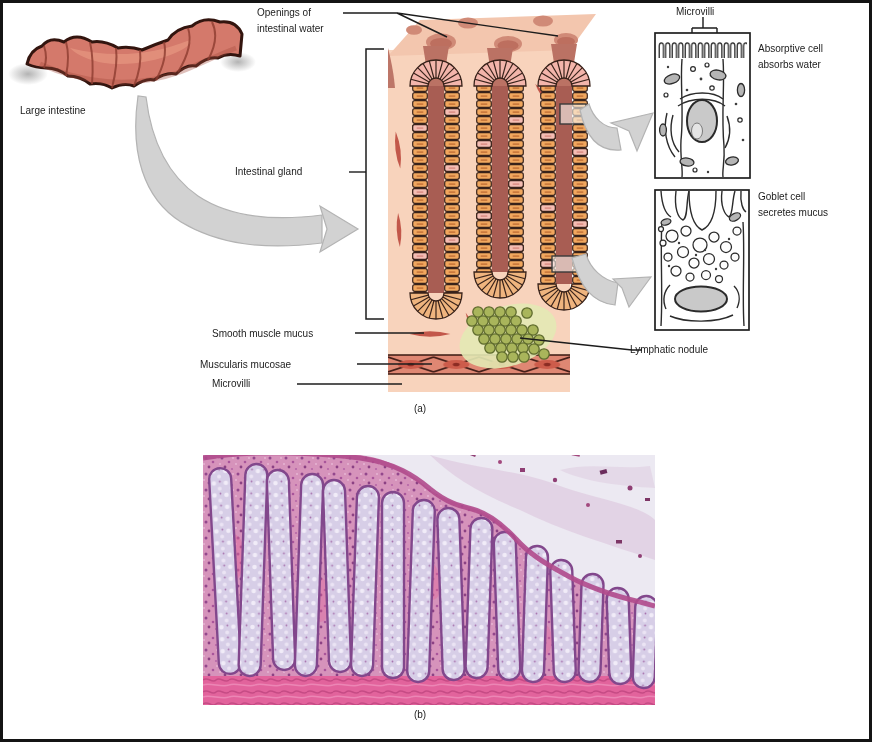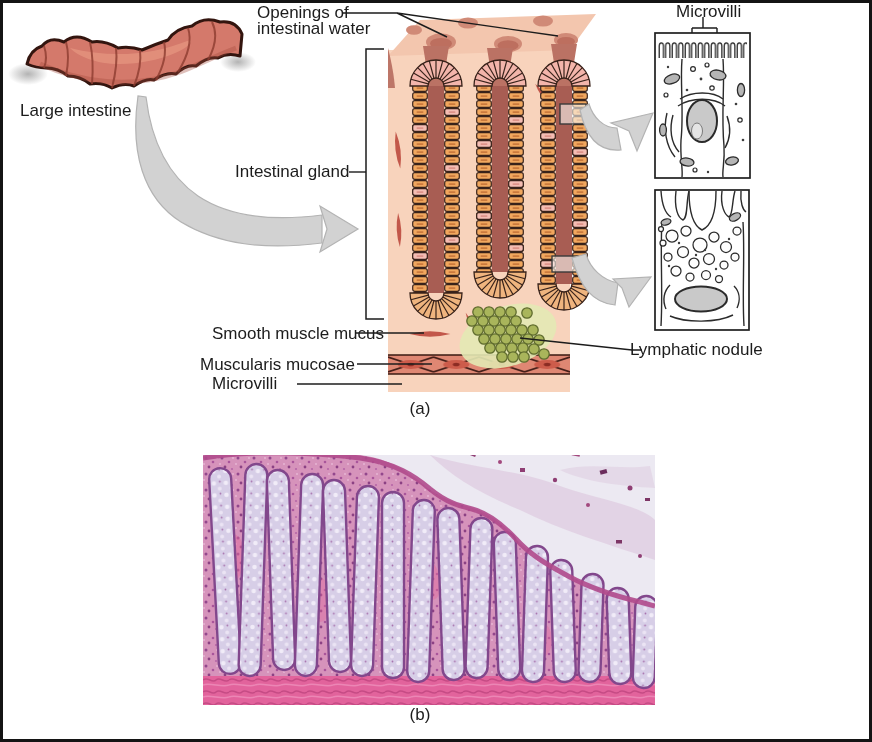--- a/index.html
+++ b/index.html
@@ -1,20 +1,20 @@
 <!DOCTYPE html>
 <html><head>
 <meta charset="utf-8">
 <style>
   html,body{margin:0;padding:0;background:#ffffff;}
   .page{position:relative;width:872px;height:742px;background:#ffffff;overflow:hidden;
         font-family:"Liberation Sans",sans-serif;color:#1c1c1c;}
   .art{position:absolute;left:0;top:0;}
-  .lbl{position:absolute;font-size:17px;line-height:16px;white-space:nowrap;color:#1c1c1c;}
-  .lbl.right{text-align:center;}
+  .lbl{position:absolute;font-size:10px;line-height:16px;white-space:nowrap;color:#1c1c1c;}
+  .lbl.right{text-align:left;}
   .lbl.center{text-align:center;}
   
   .ln{stroke:#1c1c1c;stroke-width:1.4;fill:none;}
   .nod{fill:#a9b55b;stroke:#5f6b2e;stroke-width:1.3;}
   .bx{fill:#ffffff;stroke:#1f1f1f;stroke-width:1.7;}
   .c1{stroke:#2b2b2b;fill:none;stroke-width:1.4;}
   .mi{fill:#b5b5b5;stroke:#2b2b2b;stroke-width:1.3;}
   .ves{fill:#ffffff;stroke:#2b2b2b;stroke-width:1.2;}
   .dot{fill:#3d3d3d;}
   .gr{fill:#fdfdfd;stroke:#2b2b2b;stroke-width:1.25;}
@@ -417,16 +417,24 @@
   <div>Openings of</div>
   <div>intestinal water</div>
 </div>
 <div class="lbl" style="left:20px;top:103px">Large intestine</div>
 <div class="lbl right" style="left:235px;top:164px;width:110px">Intestinal gland</div>
 <div class="lbl" style="left:212px;top:326px">Smooth muscle mucus</div>
 <div class="lbl" style="left:200px;top:357px">Muscularis mucosae</div>
 <div class="lbl" style="left:212px;top:376px">Microvilli</div>
 <div class="lbl" style="left:630px;top:342px">Lymphatic nodule</div>
 <div class="lbl" style="left:676px;top:4px">Microvilli</div>
+<div class="lbl" style="left:758px;top:41px">
+  <div>Absorptive cell</div>
+  <div>absorbs water</div>
+</div>
+<div class="lbl" style="left:758px;top:189px">
+  <div>Goblet cell</div>
+  <div>secretes mucus</div>
+</div>
 <div class="lbl center" style="left:395px;top:401px;width:50px">(a)</div>
 <div class="lbl center" style="left:395px;top:707px;width:50px">(b)</div>
 
 </div>
 
 </body></html>

